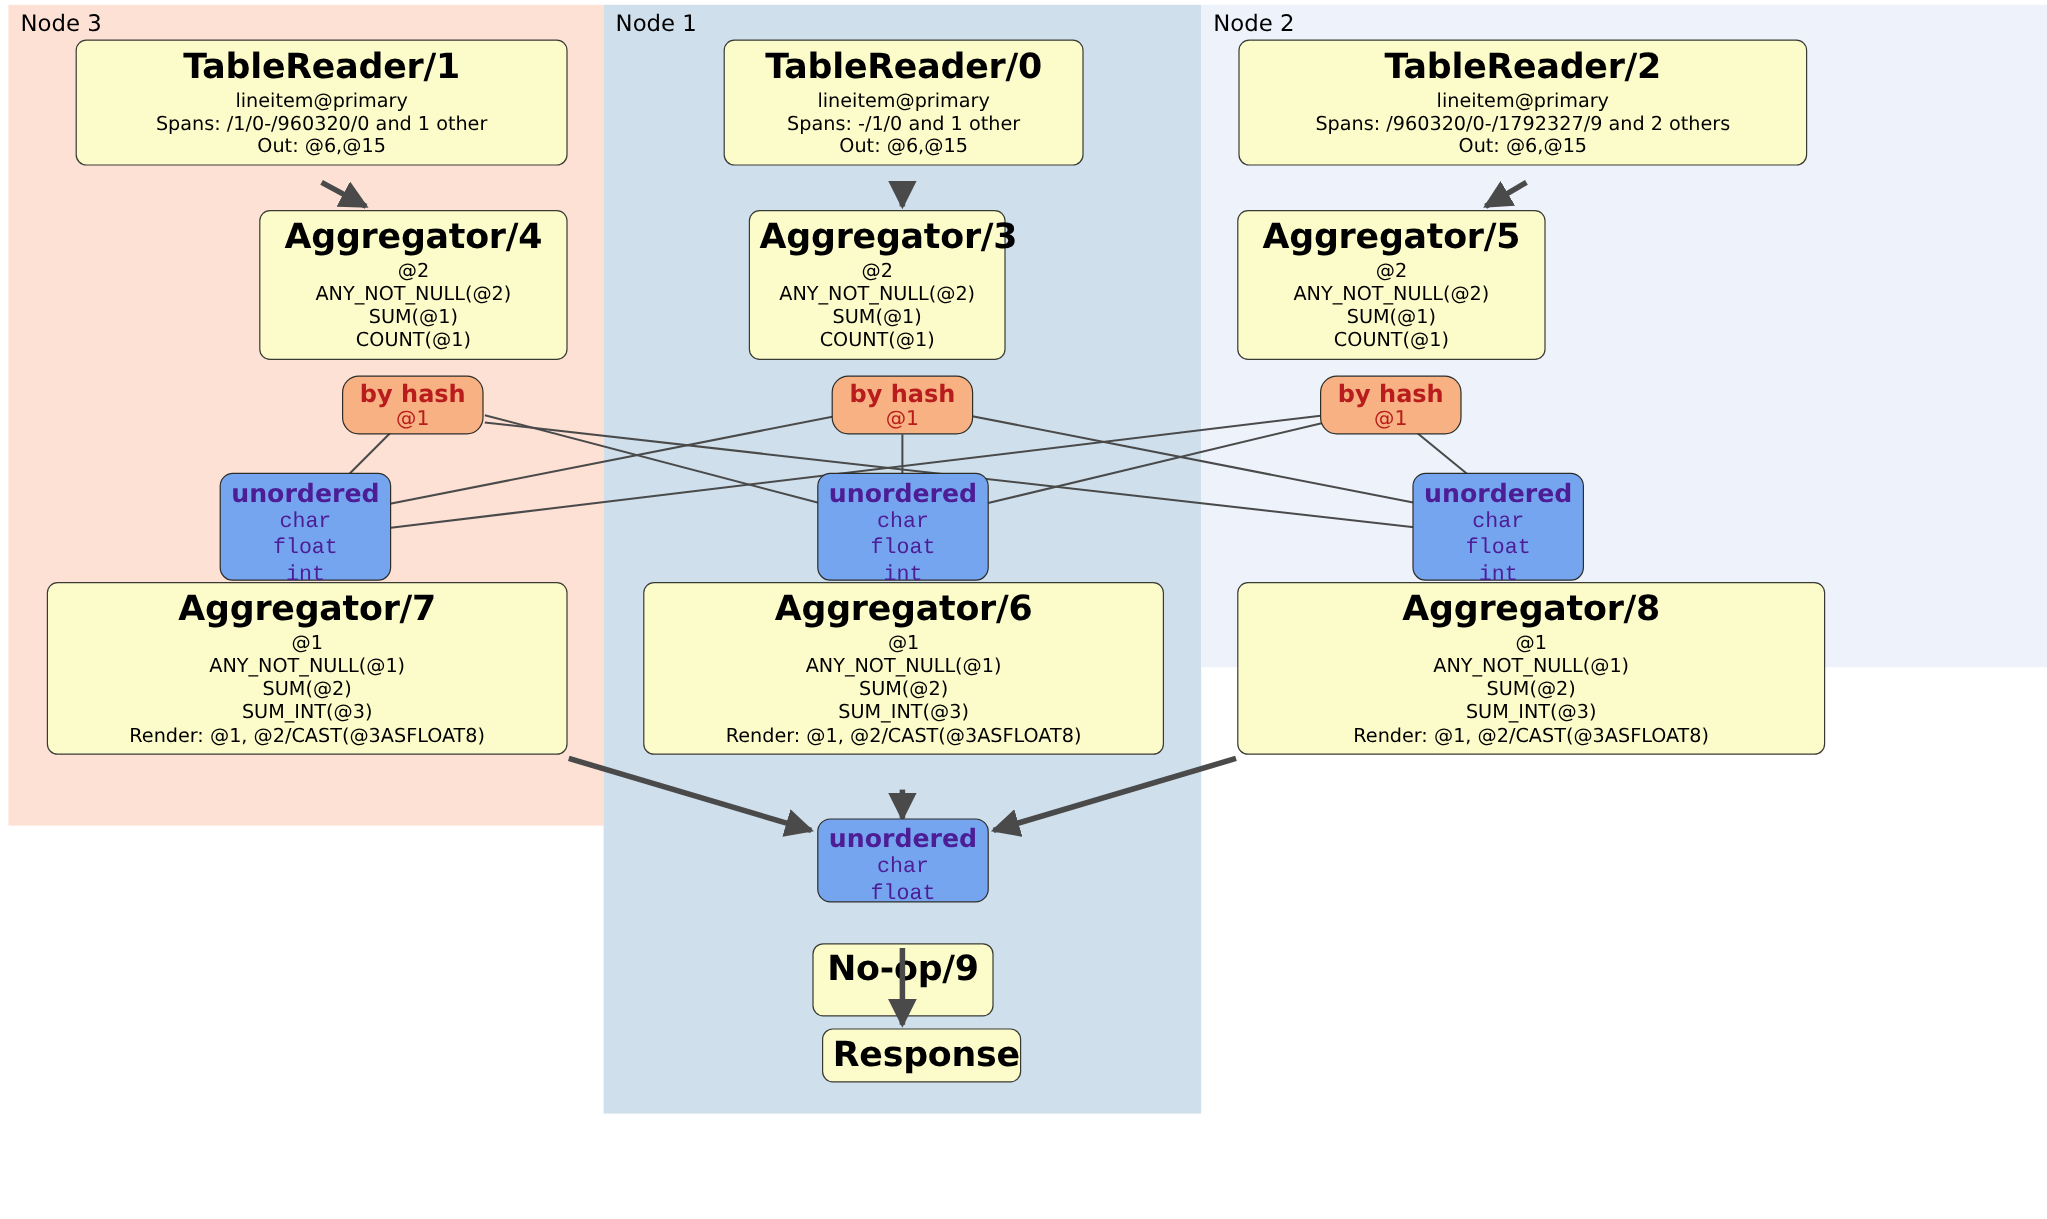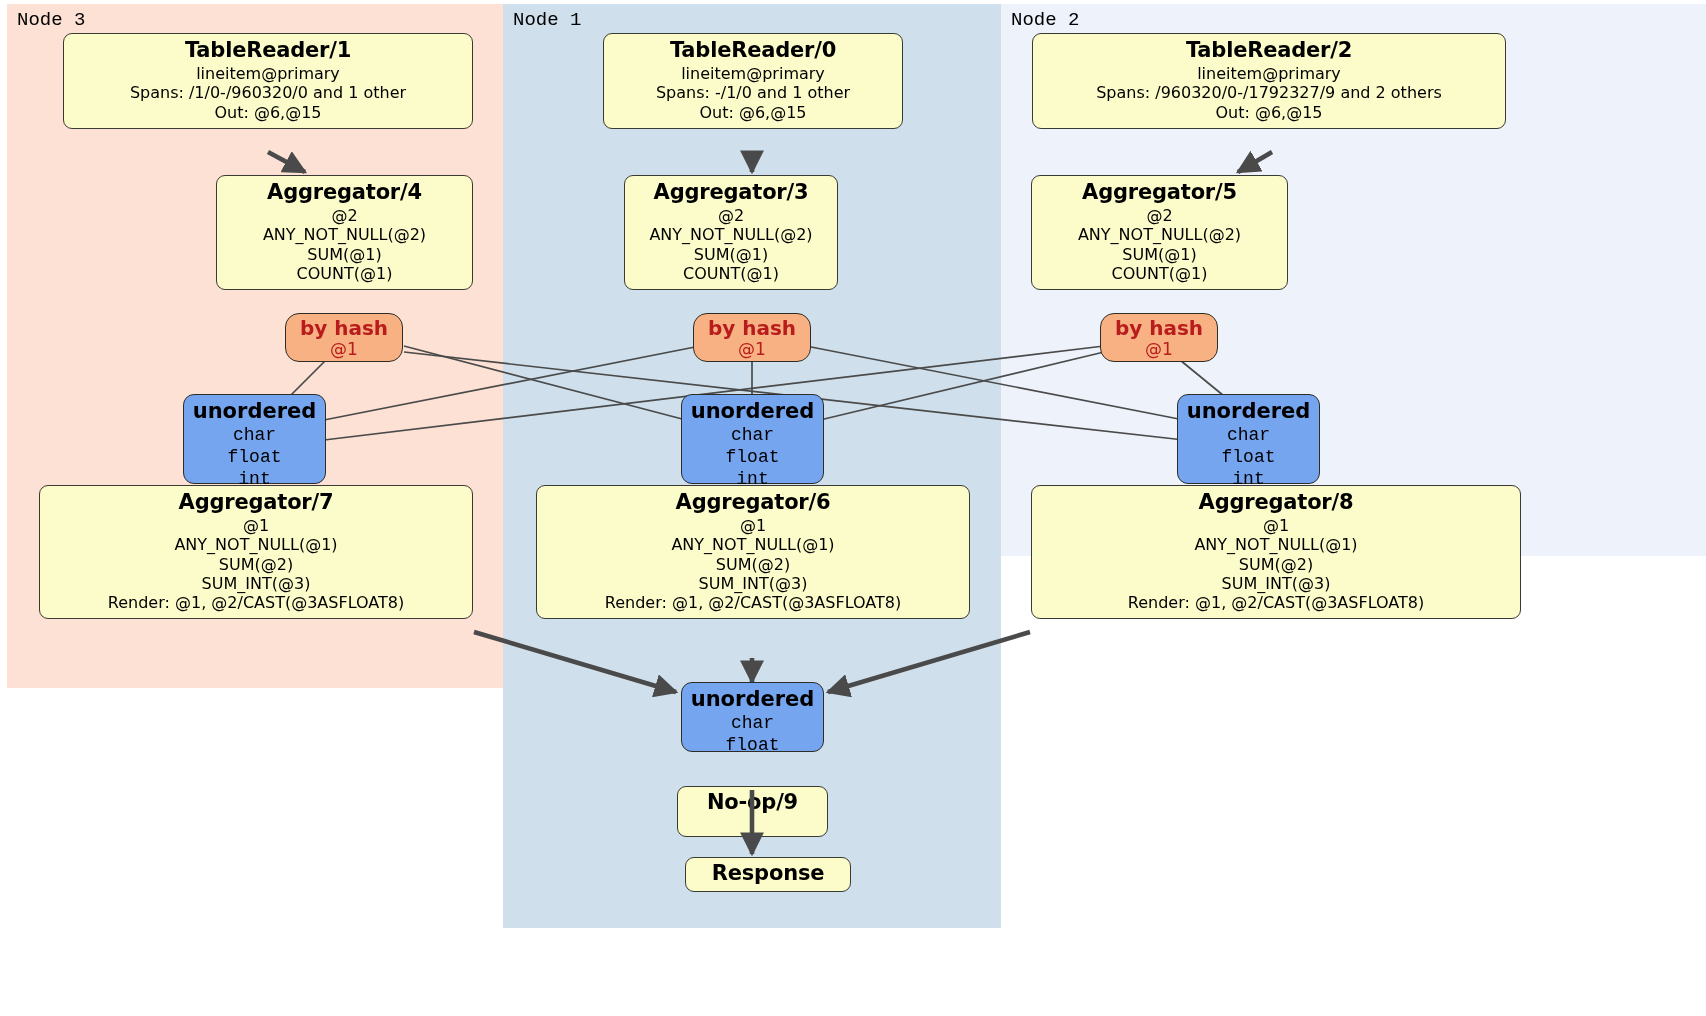--- a/index.html
+++ b/index.html
@@ -23,21 +23,20 @@
     box-sizing: border-box;
   }
   .panel-label {
     position: absolute;
     top: 6px;
     left: 10px;
     font-size: 19px;
     color: #000000;
     line-height: 1.1;
     white-space: nowrap;
-    font-family: Liberation Mono, monospace;
   }
   #panel-node3 { left: 7px;    top: 4px;  width: 496px;  height: 684px; background: #fce1d4; }
   #panel-node1 { left: 503px;  top: 4px;  width: 498px;  height: 924px; background: #cfe0ec; }
   #panel-node2 { left: 1001px; top: 4px;  width: 705px;  height: 552px; background: #edf2fb; }
 
   
   #edges {
     position: absolute;
     left: 0; top: 0;
     width: 1706px;
@@ -52,21 +51,21 @@
     background: #fcfcca;
     border: 1.6px solid #3a3a34;
     border-radius: 9px;
     text-align: center;
     color: #000000;
     padding: 4px 8px 6px 8px;
     line-height: 1.2;
   }
   .proc .title {
     font-weight: bold;
-    font-size: 21px;
+    font-size: 29px;
     letter-spacing: -0.2px;
     display: block;
     margin-bottom: 1px;
   }
   .proc .line {
     display: block;
     font-size: 16px;
     white-space: nowrap;
   }
 
@@ -93,21 +92,21 @@
   }
 
   
   .router-unordered {
     position: absolute;
     box-sizing: border-box;
     background: #76a5f0;
     border: 1.6px solid #2d2d28;
     border-radius: 11px;
     text-align: center;
-    color: #000000;
+    color: #4c1d95;
     padding: 4px 0 5px 0;
     line-height: 1.22;
   }
   .router-unordered .title {
     display: block;
     font-weight: bold;
     font-size: 21px;
   }
   .router-unordered .line {
     display: block;

